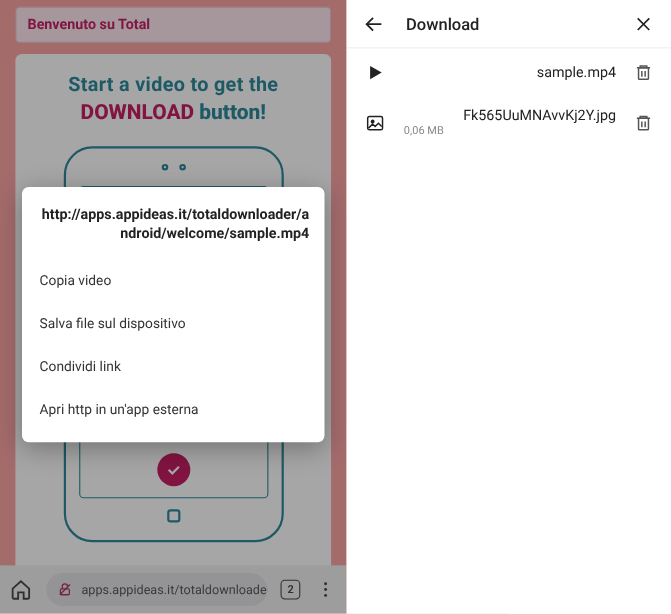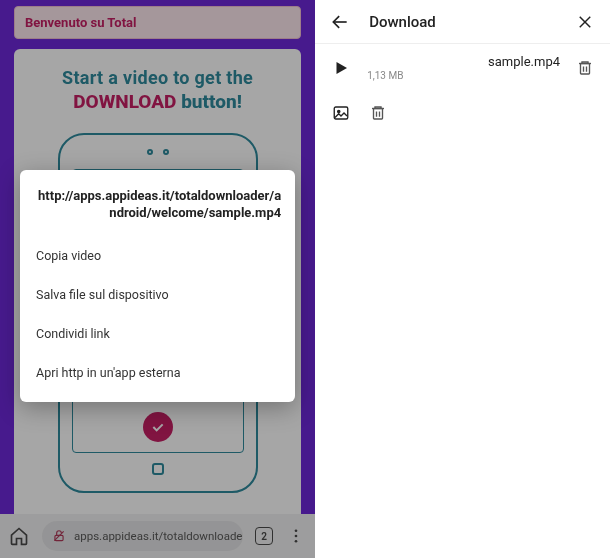--- a/index.html
+++ b/index.html
@@ -1,17 +1,17 @@
 <!DOCTYPE html>
 <html><head>
 <meta charset="utf-8">
 <style>
   * { margin: 0; padding: 0; box-sizing: border-box; font-family: -apple-system, BlinkMacSystemFont, 'Segoe UI', Roboto, sans-serif; }
   body { width: 610px; height: 558px; display: flex; overflow: hidden; background: #fff; }
-  .left-pane { width: 326px; height: 558px; position: relative; background: #6d28d9; overflow: hidden; }
+  .left-pane { width: 326px; height: 558px; position: relative; background: #fca5a5; overflow: hidden; }
   .right-pane { width: 305px; height: 558px; background: #fff; display: flex; flex-direction: column; }
   .overlay { position: absolute; inset: 0; background: rgba(0,0,0,0.35); z-index: 5; }
   .banner { margin: 6px 14px 6px 14px; background: #fde9ef; border: 1px solid #f1c0d3; border-radius: 4px; padding: 8px 10px; color: #c61f64; font-weight: 700; font-size: 13px; }
   .card { margin: 10px 14px; background: #fff; border-radius: 6px; padding: 18px 10px 30px; display: flex; flex-direction: column; align-items: center; }
   .headline1 { color: #2e8a9d; font-weight: 700; font-size: 18px; text-align: center; letter-spacing: 0.3px; }
   .headline2 { font-weight: 800; font-size: 19px; margin-top: 2px; }
   .headline2 .dl { color: #c61f64; }
   .headline2 .btn { color: #2e8a9d; }
   .phone { margin-top: 20px; width: 200px; aspect-ratio: 200 / 360; border: 2px solid #2e8a9d; border-radius: 26px; padding: 10px 12px 16px; display: flex; flex-direction: column; align-items: center; }
   .speaker { display: flex; gap: 10px; margin-top: 4px; }
@@ -124,40 +124,43 @@
   </div>
   <div class="dl-list">
     <div class="dl-row">
       <div class="dl-icon">
         <svg width="18" height="18" viewBox="0 0 24 24" fill="#222">
             <polygon points="6 4 20 12 6 20"></polygon>
           </svg>
       </div>
       <div class="dl-info">
         <div class="dl-name">sample.mp4</div>
-        <div class="dl-size">1,13 MB</div>
       </div>
       <div class="icon-btn dl-del">
         <svg width="18" height="18" viewBox="0 0 24 24" fill="none" stroke="currentColor" stroke-width="1.8">
             <polyline points="4 6 20 6"></polyline>
             <path d="M8 6V4h8v2"></path>
             <rect x="6" y="6" width="12" height="14" rx="1"></rect>
             <line x1="10" y1="10" x2="10" y2="17"></line>
             <line x1="14" y1="10" x2="14" y2="17"></line>
           </svg>
       </div>
     </div>
     <div class="dl-row">
       <div class="dl-icon">
         <svg width="18" height="18" viewBox="0 0 24 24" fill="none" stroke="#222" stroke-width="1.8">
             <rect x="3" y="4" width="18" height="16" rx="2"></rect>
             <circle cx="9" cy="10" r="1.5" fill="#222"></circle>
             <path d="M4 18l5-5 3 3 4-4 4 4"></path>
           </svg>
       </div>
+      <div class="dl-info">
+        <div class="dl-name">Fk565UuMNAvvKj2Y.jpg</div>
+        <div class="dl-size">0,06 MB</div>
+      </div>
       <div class="icon-btn dl-del">
         <svg width="18" height="18" viewBox="0 0 24 24" fill="none" stroke="currentColor" stroke-width="1.8">
             <polyline points="4 6 20 6"></polyline>
             <path d="M8 6V4h8v2"></path>
             <rect x="6" y="6" width="12" height="14" rx="1"></rect>
             <line x1="10" y1="10" x2="10" y2="17"></line>
             <line x1="14" y1="10" x2="14" y2="17"></line>
           </svg>
       </div>
     </div>

